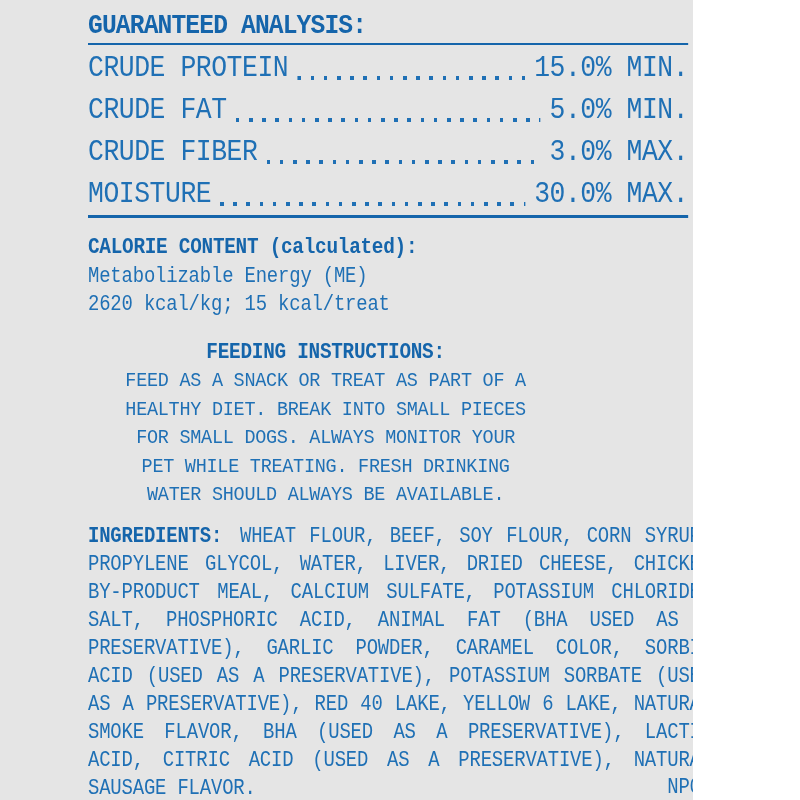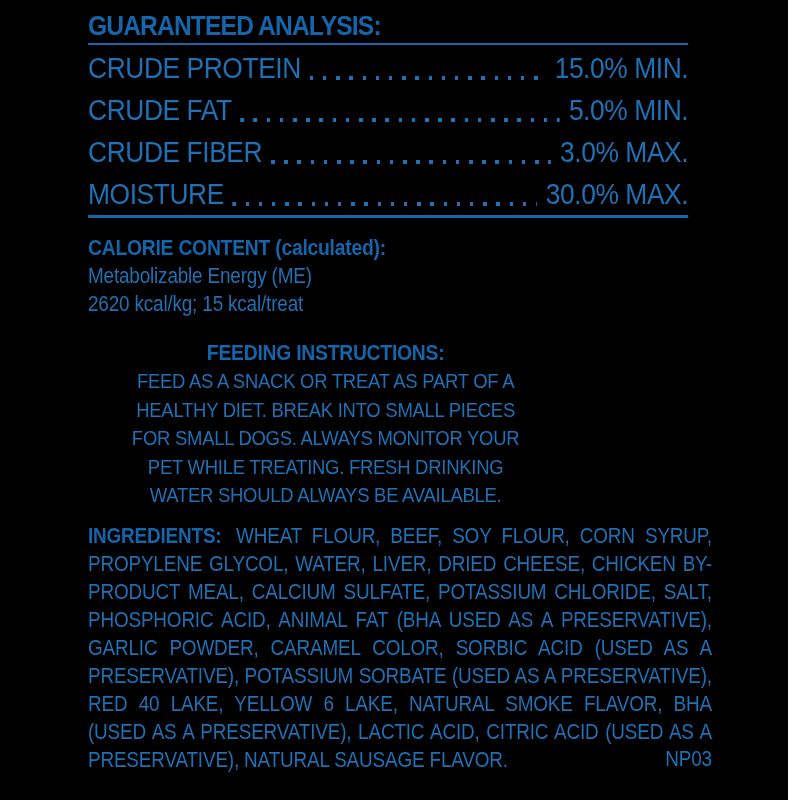--- a/index.html
+++ b/index.html
@@ -1,22 +1,22 @@
 <!DOCTYPE html>
 <html style="--blue-bold: #1565AB; --blue: #1F70B5;"><head>
 <meta charset="utf-8">
 <style>
   html, body { margin: 0; padding: 0; background: #ffffff; }
   .page {
     position: relative;
-    width: 788px;
+    width: 693px;
     height: 800px;
-    background: #000000;
+    background: #e5e5e5;
     overflow: hidden;
-    font-family: Liberation Sans, sans-serif;
+    font-family: Liberation Mono, monospace;
   }
   .sheet {
     position: absolute;
     left: 88px;
     top: 0;
     width: 709px;
     padding-top: 12px;
     transform: scaleX(0.88);
     transform-origin: 0 0;
     color: var(--blue);

